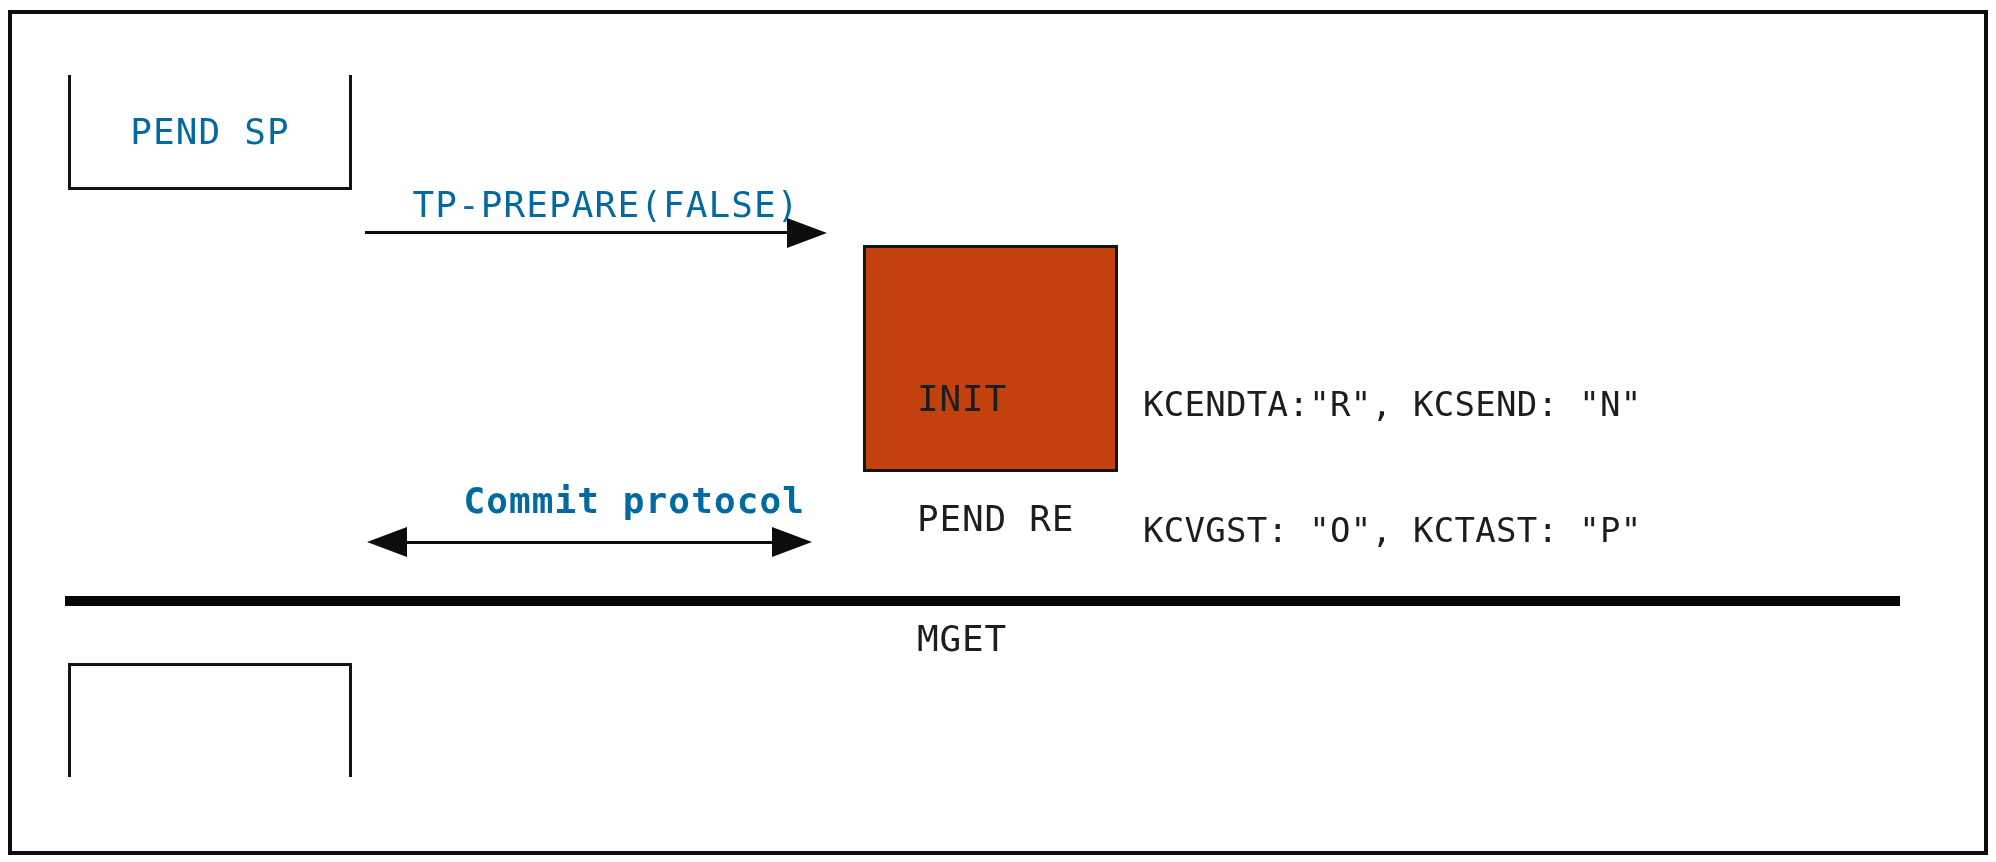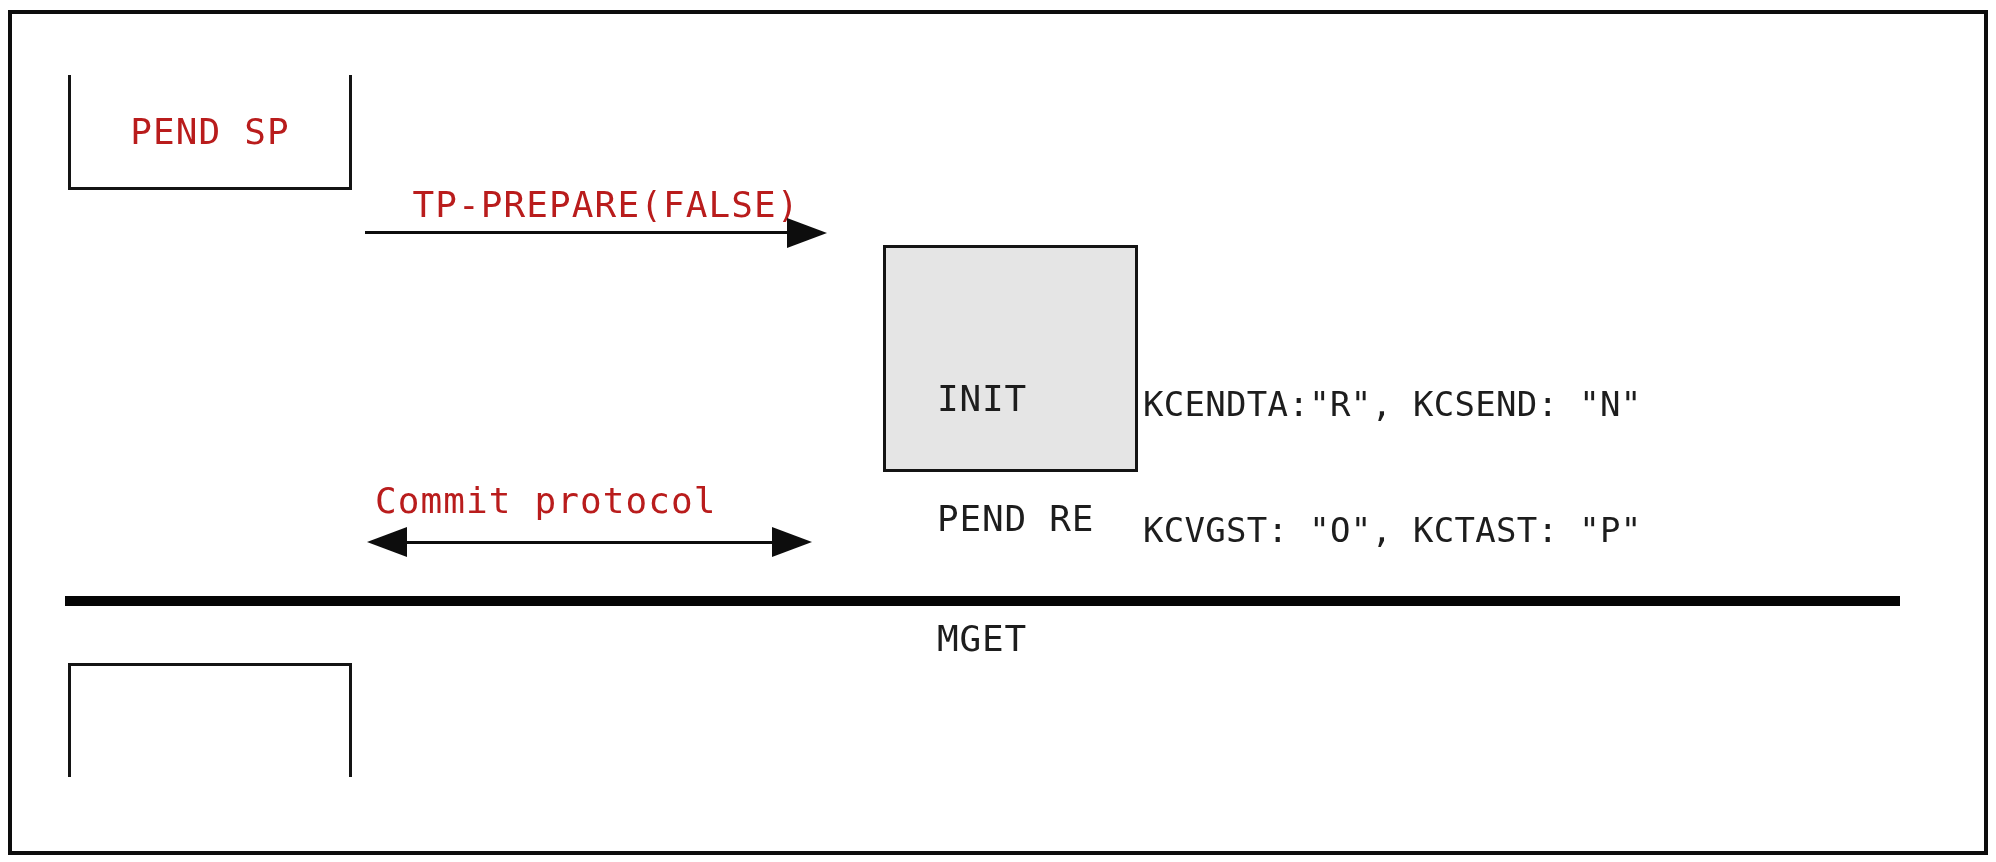--- a/index.html
+++ b/index.html
@@ -21,21 +21,21 @@
     left: 8px; top: 10px;
     width: 1980px; height: 845px;
     border: 4px solid #0d0d0d;
     box-sizing: border-box;
   }
 
   .mono-label {
     font-size: 36px;
     letter-spacing: 1.1px;
     white-space: pre;
-    color: #b91c1c;
+    color: #0369a1;
   }
 
   .box-open-top {
     left: 68px; top: 75px;
     width: 284px; height: 115px;
     border: 3px solid #141414;
     border-top: none;
     box-sizing: border-box;
     display: flex;
     align-items: center;
@@ -91,21 +91,22 @@
     left: 1143px; top: 299px;
     font-size: 34px;
     line-height: 42px;
     letter-spacing: 0.3px;
     white-space: pre;
   }
 
   .commit-label {
     left: 375px; top: 480px;
     width: 430px;
-    text-align: left;
+    text-align: right;
+    font-weight: bold;
   }
   .commit-line {
     left: 405px; top: 541px;
     width: 367px; height: 3px;
     background: #0d0d0d;
   }
   .commit-head-left  { left: 367px; top: 527px; }
   .commit-head-right { left: 772px; top: 527px; }
 
   .separator-line {
@@ -120,21 +121,21 @@
 <div class="abs outer-frame"></div>
 
 <div class="abs box-open-top">
   <span class="mono-label">PEND SP</span>
 </div>
 
 <div class="abs mono-label prepare-label">TP-PREPARE(FALSE)</div>
 <div class="abs prepare-line"></div>
 <div class="abs head-right prepare-head"></div>
 
-<div class="abs process-box" style="background: #e5e5e5; margin-left: 20px;">
+<div class="abs process-box" style="background: #c2410c;">
   <div>INIT</div>
   <div>PEND RE</div>
   <div>MGET</div>
 </div>
 
 <div class="abs status-text">
   <div>KCENDTA:"R", KCSEND: "N"</div>
   <div>KCVGST: "O", KCTAST: "P"</div>
 </div>
 

